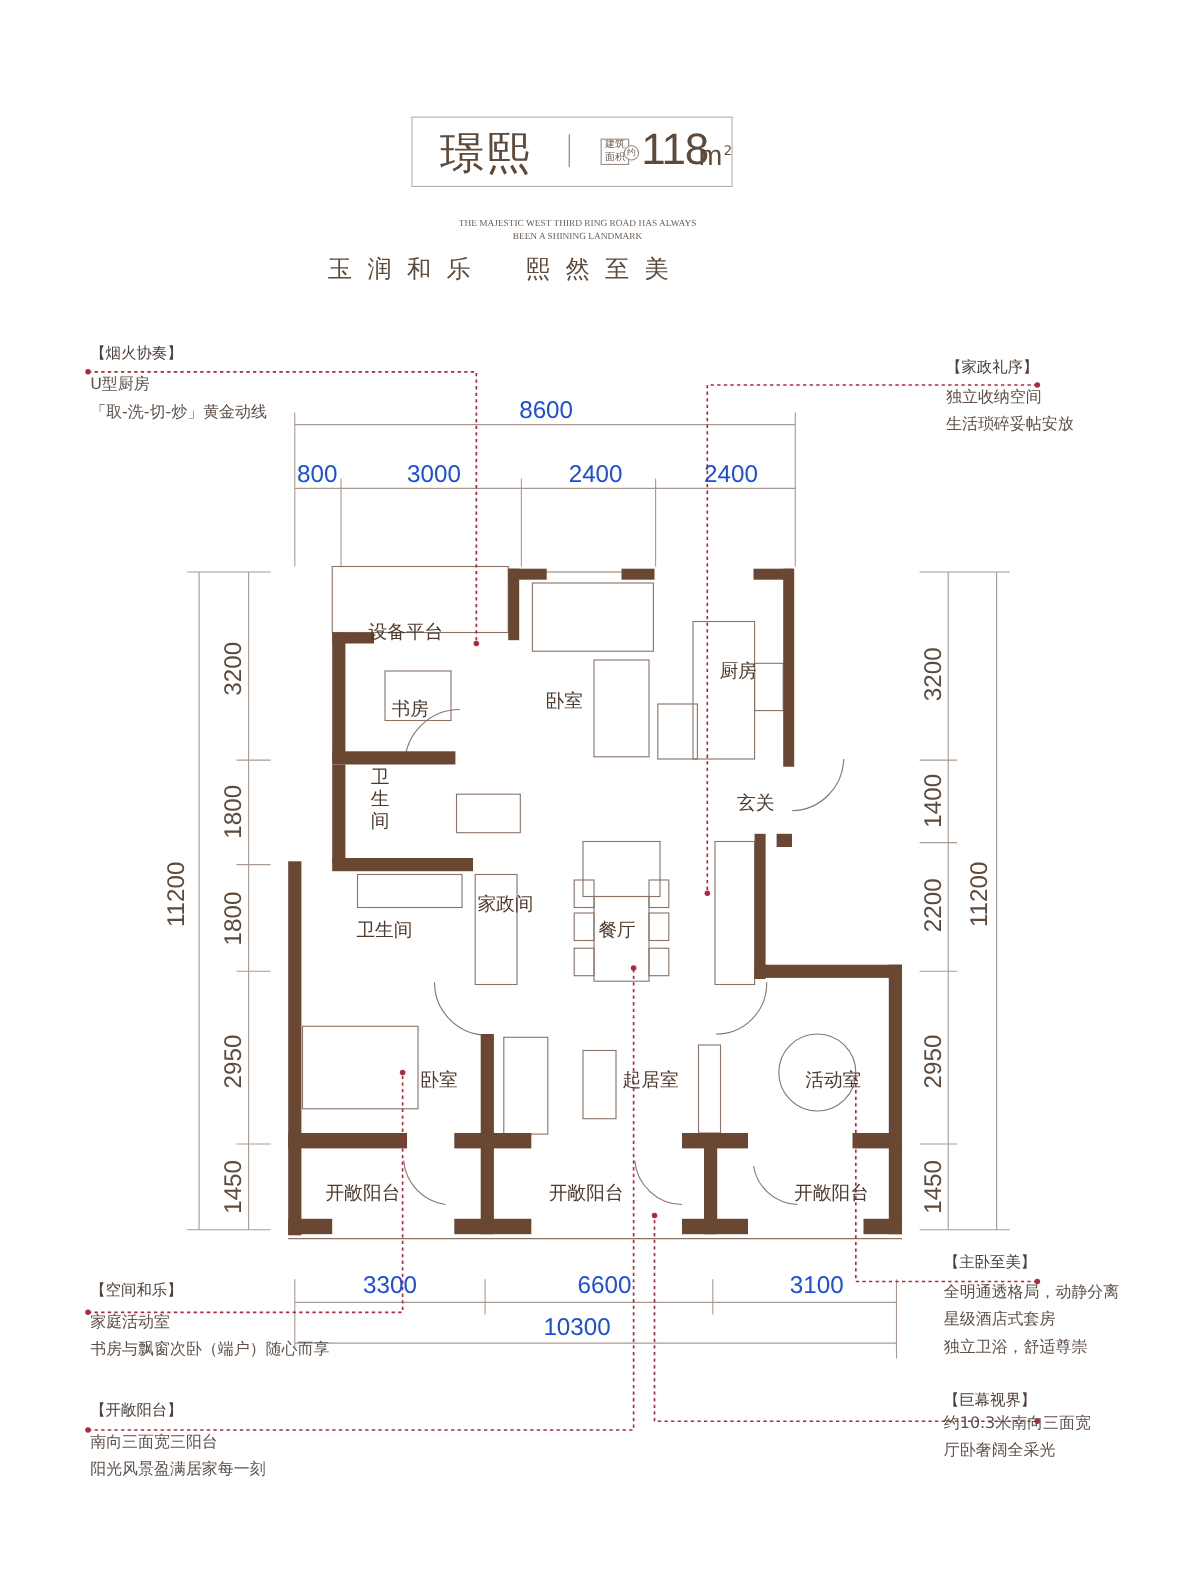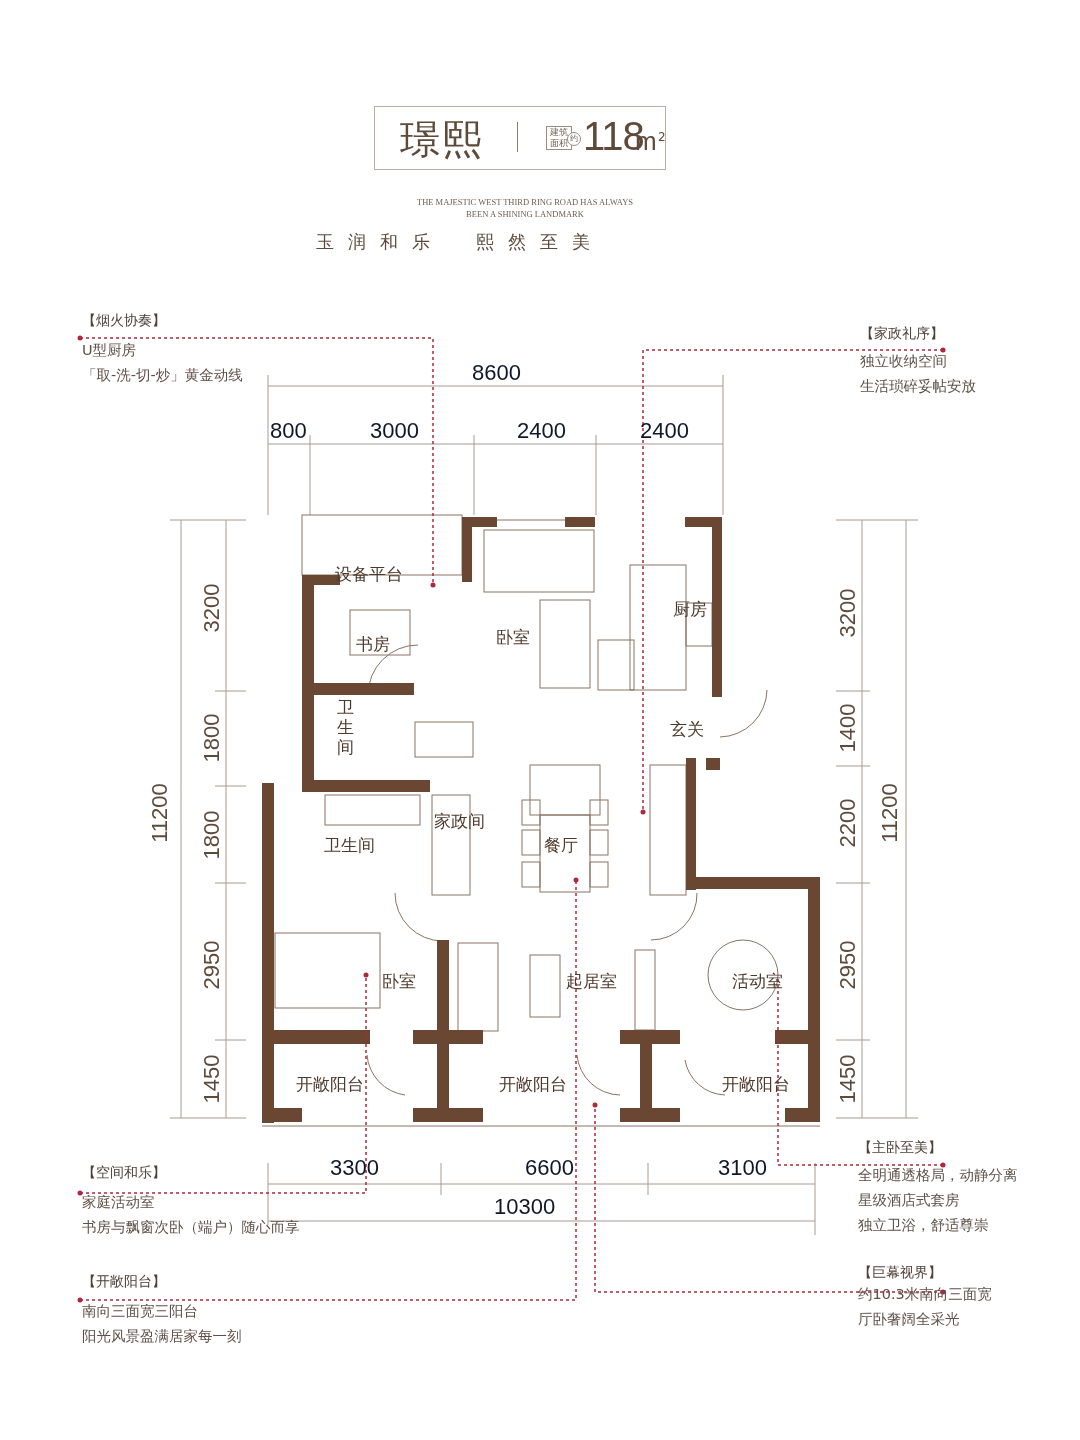--- a/index.html
+++ b/index.html
@@ -7,24 +7,24 @@
   .abs{position:absolute;}
   .title-box{left:374px;top:106px;width:290px;height:62px;border:1px solid #b9ada4;}
   .title-name{left:400px;top:112px;font-family:"DejaVu Serif",serif;font-size:40px;color:#5e4a3a;letter-spacing:2px;}
   .title-sep{left:517px;top:122px;width:1px;height:30px;background:#8a7b70;}
   .area-lab{left:546px;top:126px;font-size:9px;line-height:11px;color:#6b5b50;width:24px;border:1px solid #9b8b80;text-align:center;}
   .area-yue{left:567px;top:132px;font-size:8px;width:12px;height:12px;border:1px solid #9b8b80;border-radius:50%;text-align:center;line-height:12px;color:#6b5b50;background:#fff;}
   .area-val{left:583px;top:114px;font-size:40px;color:#5e4a3a;font-family:"Liberation Sans",sans-serif;letter-spacing:-1px;}
   .area-unit{left:635px;top:126px;font-size:26px;color:#5e4a3a;font-family:"Liberation Sans",sans-serif;}
   .area-sup{left:658px;top:130px;font-size:12px;color:#5e4a3a;}
   .en{left:300px;top:196px;width:450px;text-align:center;font-family:"Liberation Serif",serif;font-size:8.5px;line-height:12px;color:#6d5f55;}
-  .slogan{left:316px;top:230px;font-family:Liberation Mono, monospace;font-size:18px;color:#5e4a3a;letter-spacing:14px;}
+  .slogan{left:298px;top:230px;font-family:Liberation Mono, monospace;font-size:22px;color:#5e4a3a;letter-spacing:14px;}
   .note-h{font-size:14px;color:#4e4038;}
   .note-t{font-size:14.5px;color:#5e5048;line-height:25px;}
-  .dim{font-family:"Liberation Sans",sans-serif;font-size:22px;color:#0f172a;}
+  .dim{font-family:"Liberation Sans",sans-serif;font-size:22px;color:#1d4ed8;}
   .dimv{font-family:"Liberation Sans",sans-serif;font-size:22px;color:#5e4a3a;transform:rotate(-90deg);transform-origin:center;}
   .room{font-size:17px;color:#4e3a2c;}
   svg{position:absolute;left:0;top:0;}
 </style>
 </head>
 <body>
 
 <div class="abs title-box"></div>
 <div class="abs title-name">璟熙</div>
 <div class="abs title-sep"></div>
@@ -182,21 +182,21 @@
 <div class="abs dimv" style="left:850px;top:800px;width:80px;text-align:center;">11200</div>
 
 <div class="abs dim" style="left:330px;top:1155px;">3300</div>
 <div class="abs dim" style="left:525px;top:1155px;">6600</div>
 <div class="abs dim" style="left:718px;top:1155px;">3100</div>
 <div class="abs dim" style="left:494px;top:1194px;">10300</div>
 
 <div class="abs room" style="left:335px;top:538px;margin-top:25px;">设备平台</div>
 <div class="abs room" style="left:356px;top:633px;">书房</div>
 <div class="abs room" style="left:496px;top:626px;">卧室</div>
-<div class="abs room" style="left:673px;top:598px;text-align:center;">厨房</div>
+<div class="abs room" style="left:654px;top:598px;text-align:center;">厨房</div>
 <div class="abs room" style="left:670px;top:718px;">玄关</div>
 <div class="abs room" style="left:337px;top:697px;width:18px;line-height:20px;">卫生间</div>
 <div class="abs room" style="left:324px;top:834px;">卫生间</div>
 <div class="abs room" style="left:434px;top:810px;">家政间</div>
 <div class="abs room" style="left:544px;top:834px;">餐厅</div>
 <div class="abs room" style="left:382px;top:970px;">卧室</div>
 <div class="abs room" style="left:566px;top:970px;">起居室</div>
 <div class="abs room" style="left:732px;top:970px;">活动室</div>
 <div class="abs room" style="left:296px;top:1073px;">开敞阳台</div>
 <div class="abs room" style="left:499px;top:1073px;">开敞阳台</div>

